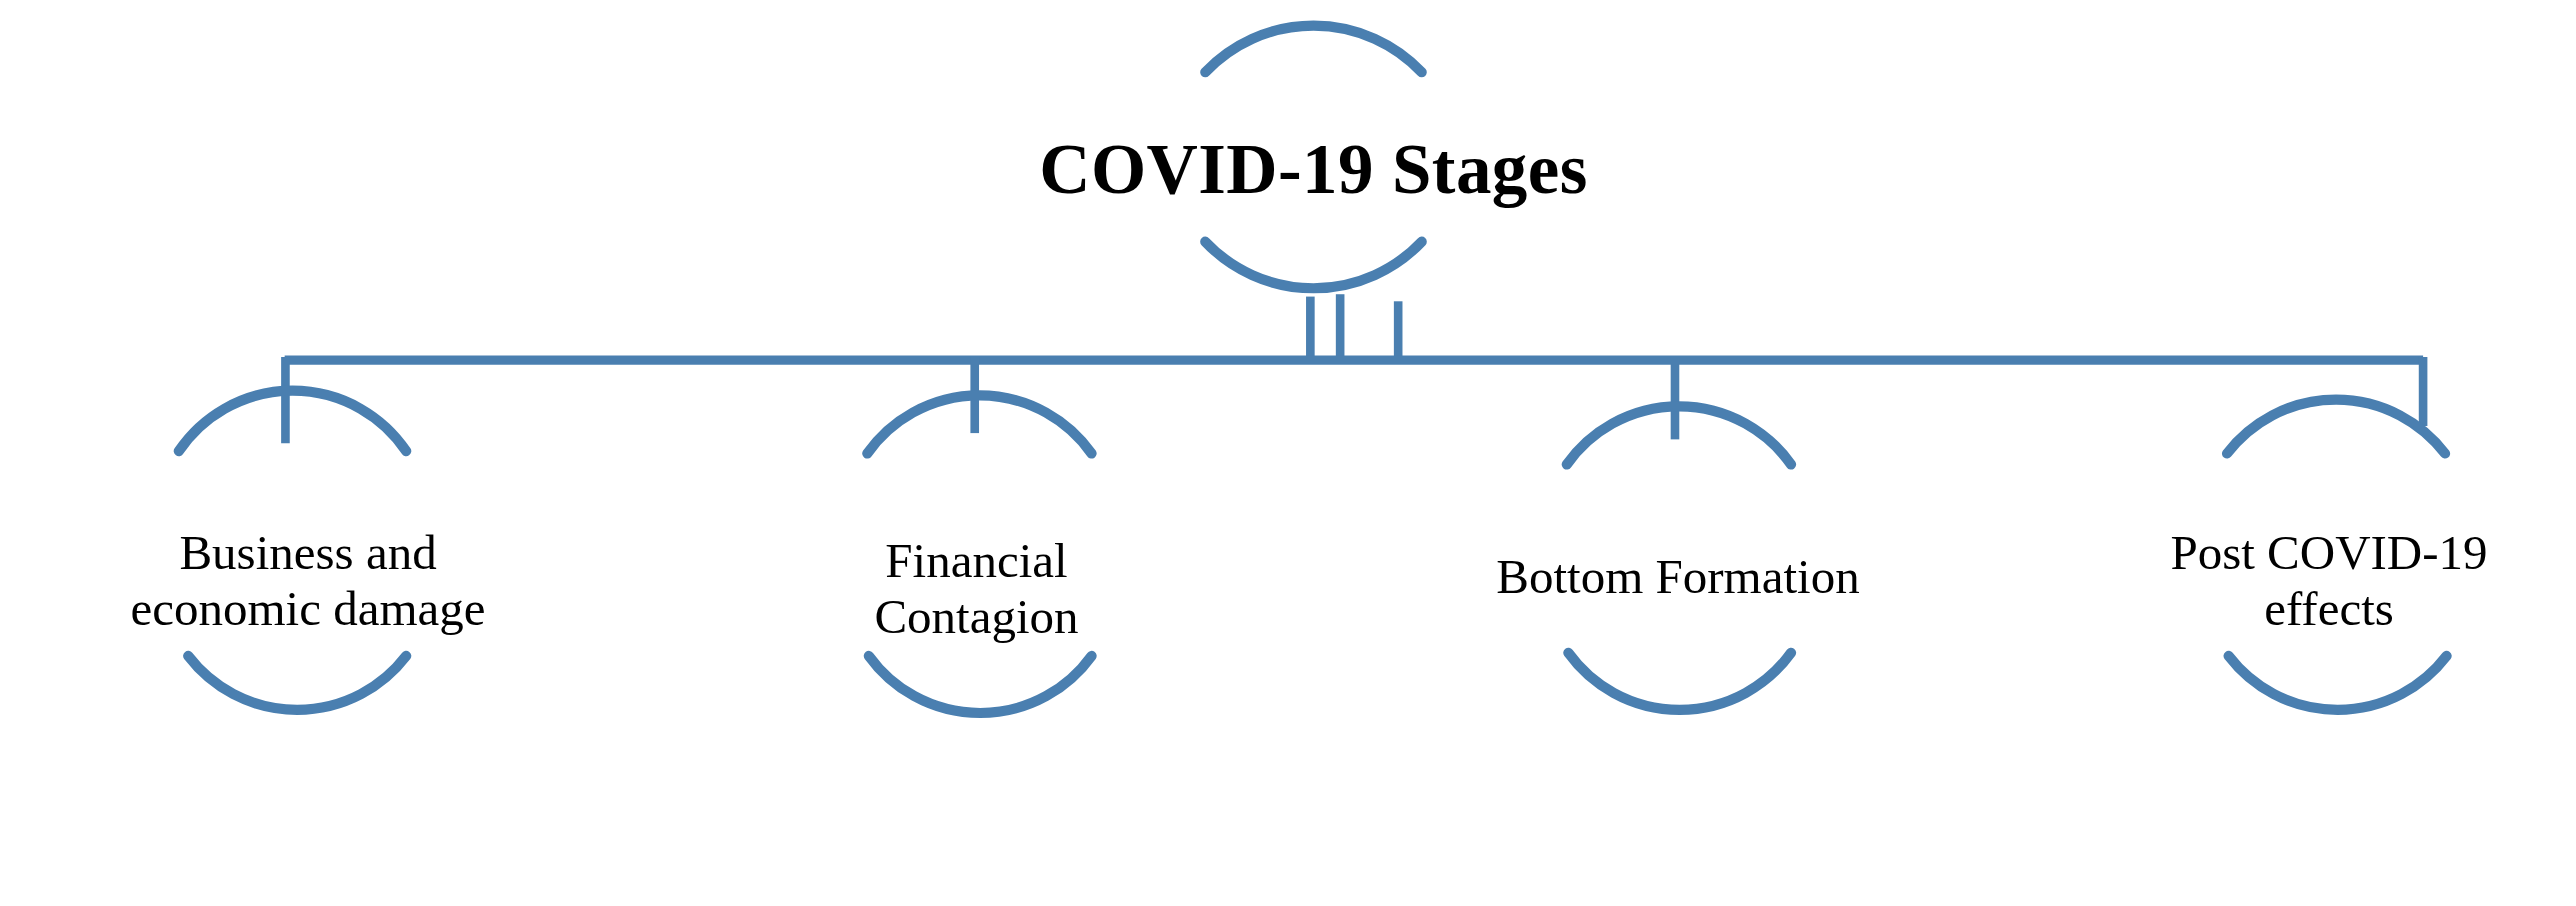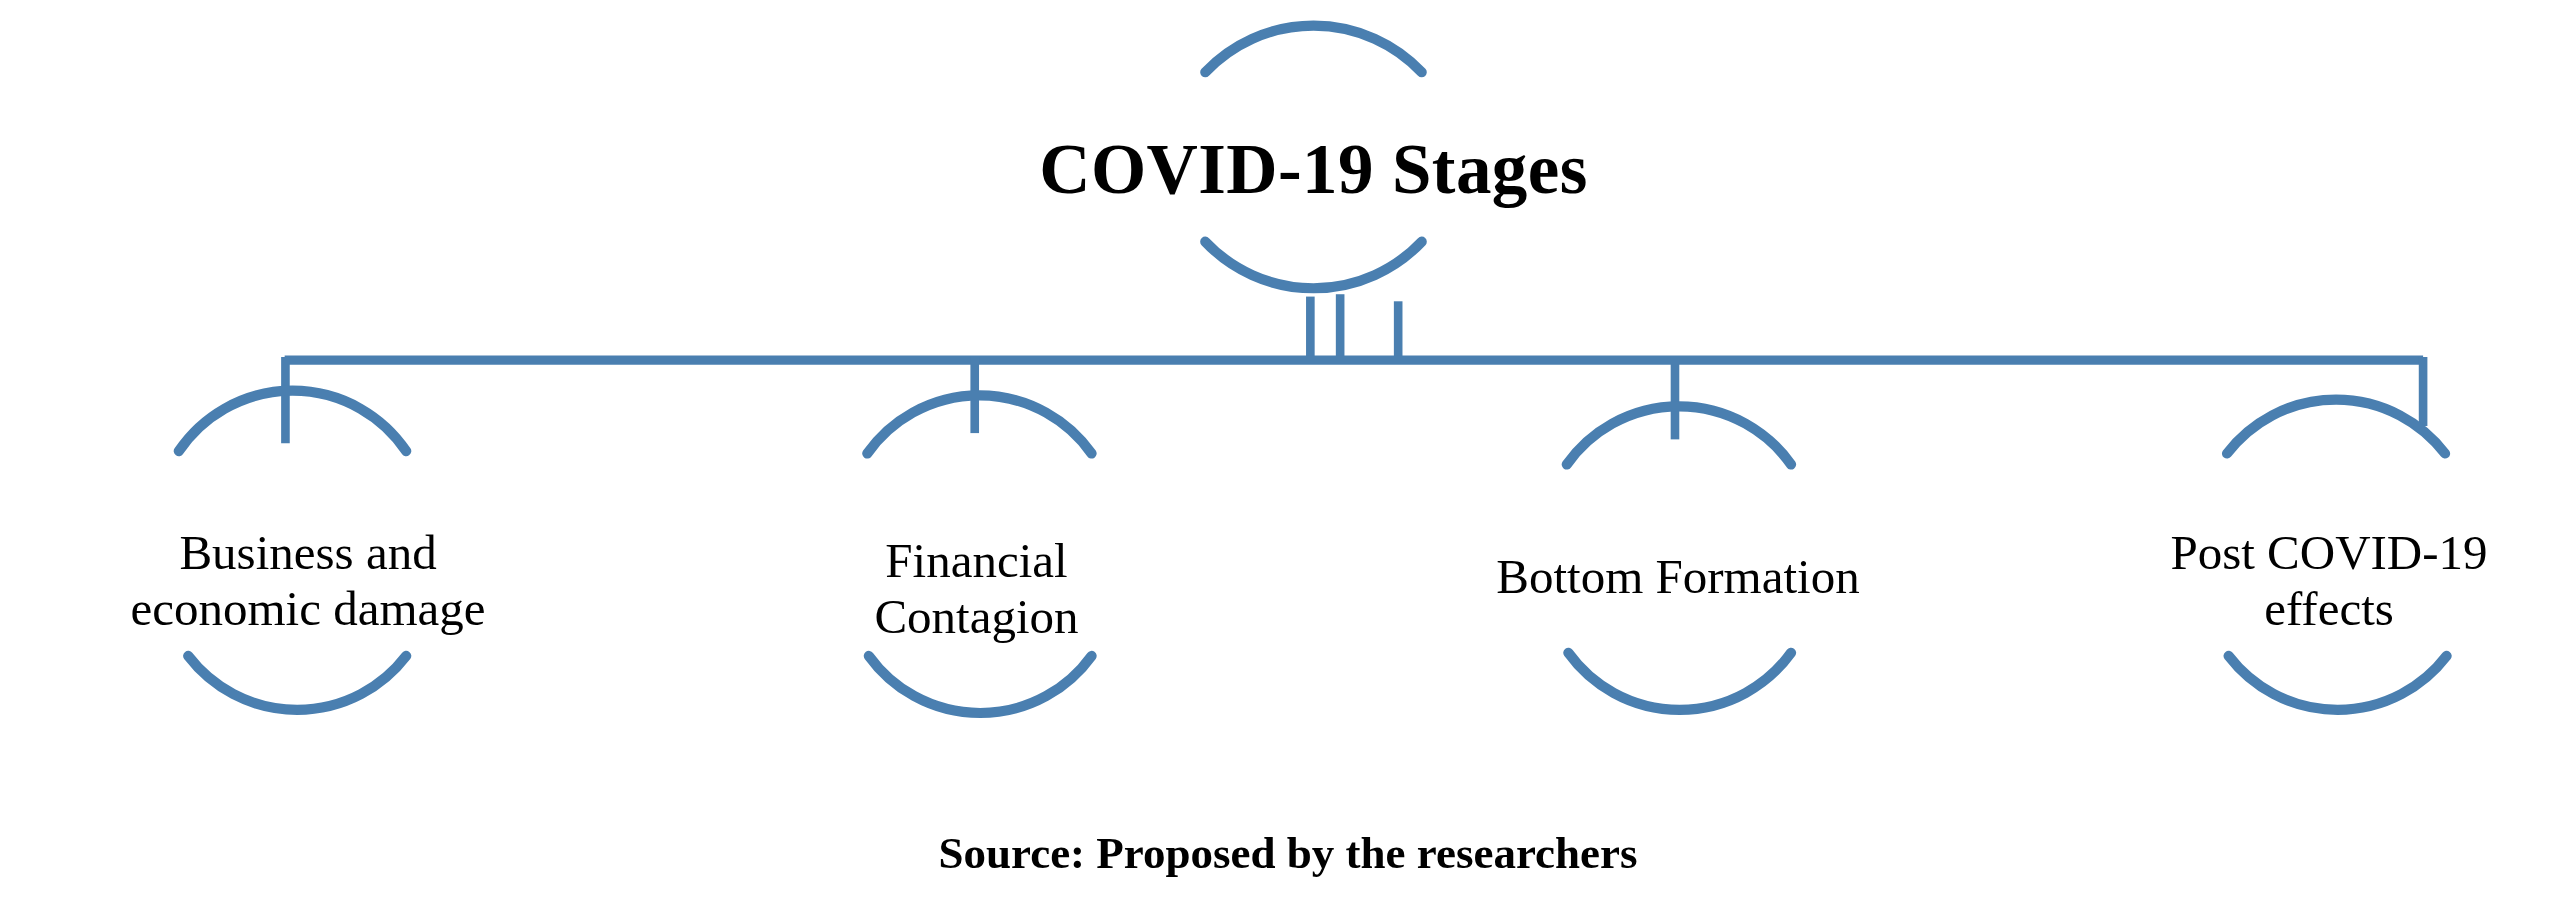--- a/index.html
+++ b/index.html
@@ -107,16 +107,15 @@
 economic damage</div>
 
   <div class="node-label child-label" style="left: 749px; top: 533px; width: 455px;">Financial
 Contagion</div>
 
   <div class="node-label child-label" style="left: 1380px; top: 549px; width: 596px;">Bottom Formation</div>
 
   <div class="node-label child-label" style="left: 2078px; top: 525px; width: 502px;">Post COVID-19
 effects</div>
 
-  <div id="caption" style="left: 0px; top: 827px;">Source: Proposed by the researchers</div>
 
 </div>
 
 
 </body></html>

